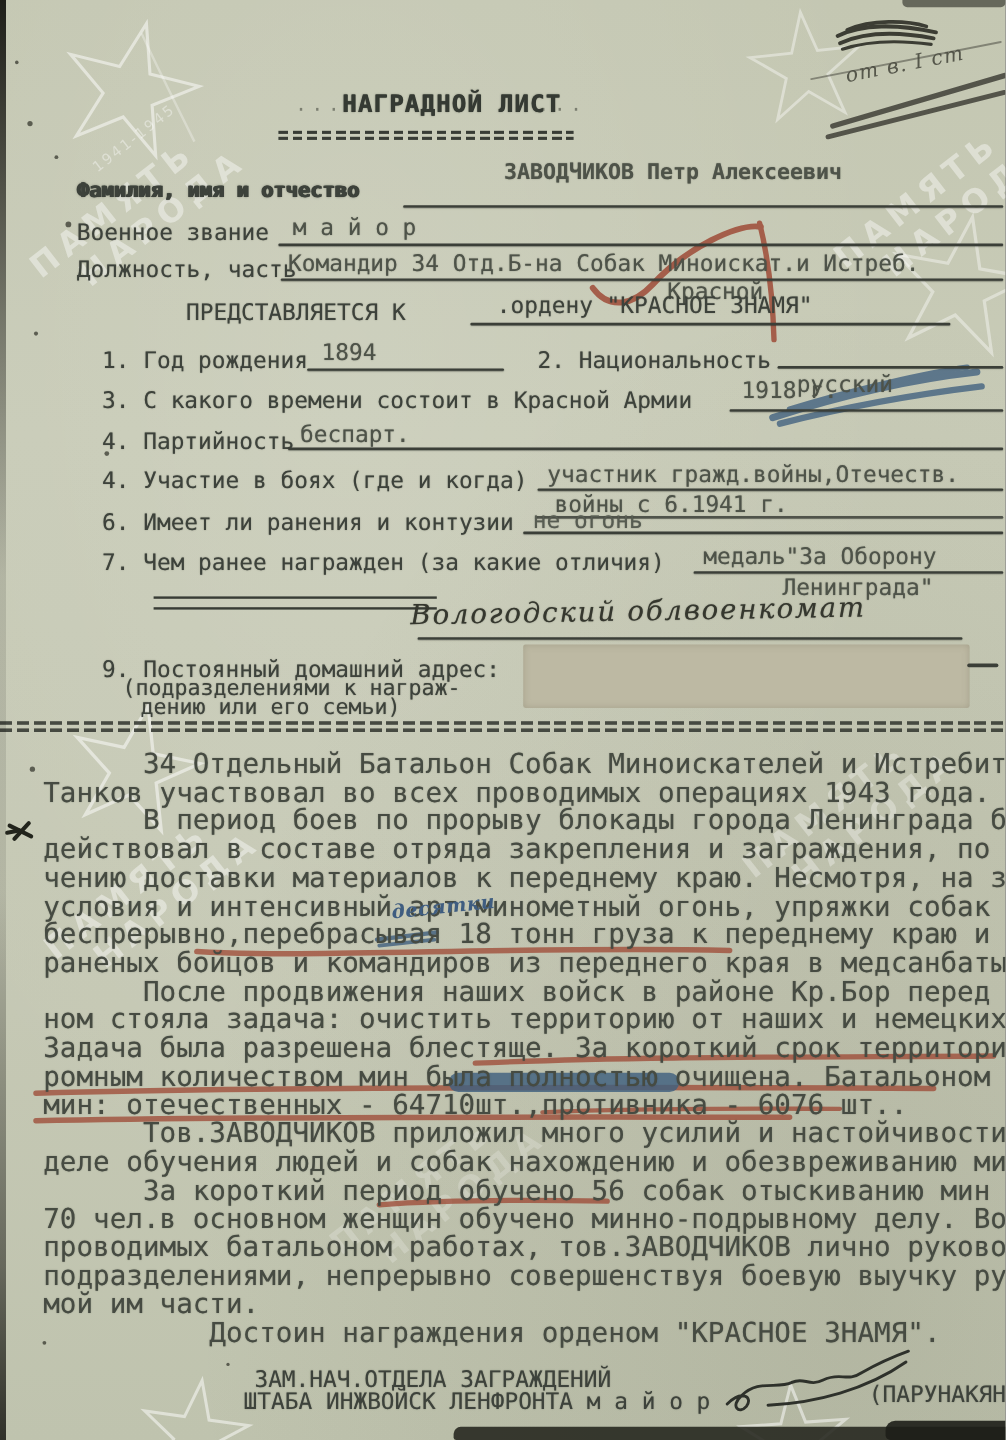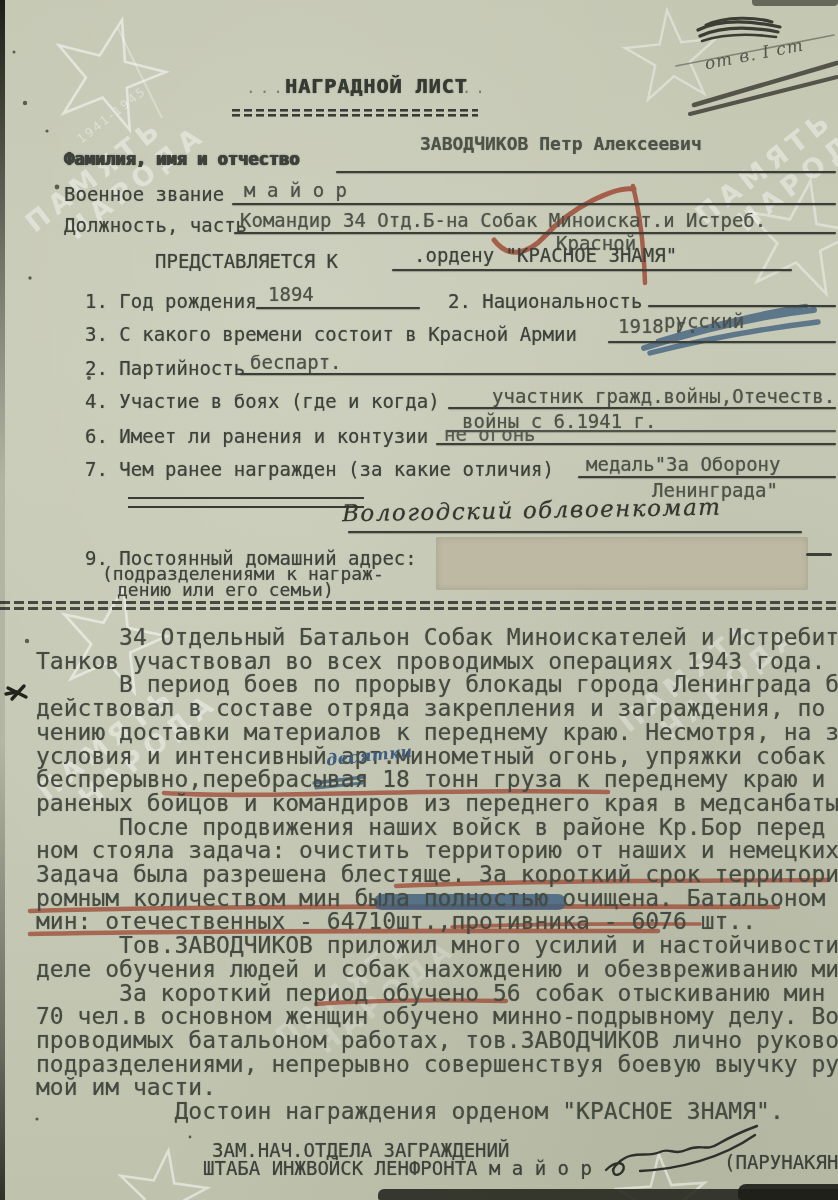--- a/index.html
+++ b/index.html
@@ -168,26 +168,26 @@
   <div class="uline" style="left:256px;top:307px;width:164px;"></div>
 
   <span class="abs tw t19" style="left:448px;top:291px;">2. Национальность</span>
   <span class="abs tw t19 faded" style="left:664px;top:283px;margin-top:28px;">русский</span>
   <div class="uline" style="left:648px;top:305px;width:188px;"></div>
 
   <span class="abs tw t19" style="left:85px;top:324px;">3. С какого времени состоит в Красной Армии</span>
   <span class="abs tw t19 faded" style="left:618px;top:316px;">1918 г.</span>
   <div class="uline" style="left:608px;top:341px;width:228px;"></div>
 
-  <span class="abs tw t19" style="left:85px;top:358px;">2. Партийность</span>
+  <span class="abs tw t19" style="left:85px;top:358px;">4. Партийность</span>
   <span class="abs tw t19 faded" style="left:250px;top:352px;">беспарт.</span>
   <div class="uline" style="left:240px;top:373px;width:596px;"></div>
 
   <span class="abs tw t19" style="left:85px;top:391px;">4. Участие в боях (где и когда)</span>
-  <span class="abs tw t19 faded" style="left:456px;top:386px;margin-left:36px;">участник гражд.войны,Отечеств.</span>
+  <span class="abs tw t19 faded" style="left:456px;top:386px;">участник гражд.войны,Отечеств.</span>
   <div class="uline" style="left:448px;top:407px;width:388px;"></div>
   <span class="abs tw t19 faded" style="left:462px;top:411px;">войны с 6.1941 г.</span>
   <div class="uline thin" style="left:446px;top:430px;width:390px;"></div>
 
   <span class="abs tw t19" style="left:85px;top:426px;">6. Имеет ли ранения и контузии</span>
   <span class="abs tw t19" style="left:444px;top:424px;color:#575c52;">не огонь</span>
   <div class="uline" style="left:436px;top:443px;width:400px;"></div>
 
   <span class="abs tw t19" style="left:85px;top:459px;">7. Чем ранее награжден (за какие отличия)</span>
   <span class="abs tw t19 faded" style="left:586px;top:454px;">медаль"За Оборону</span>

